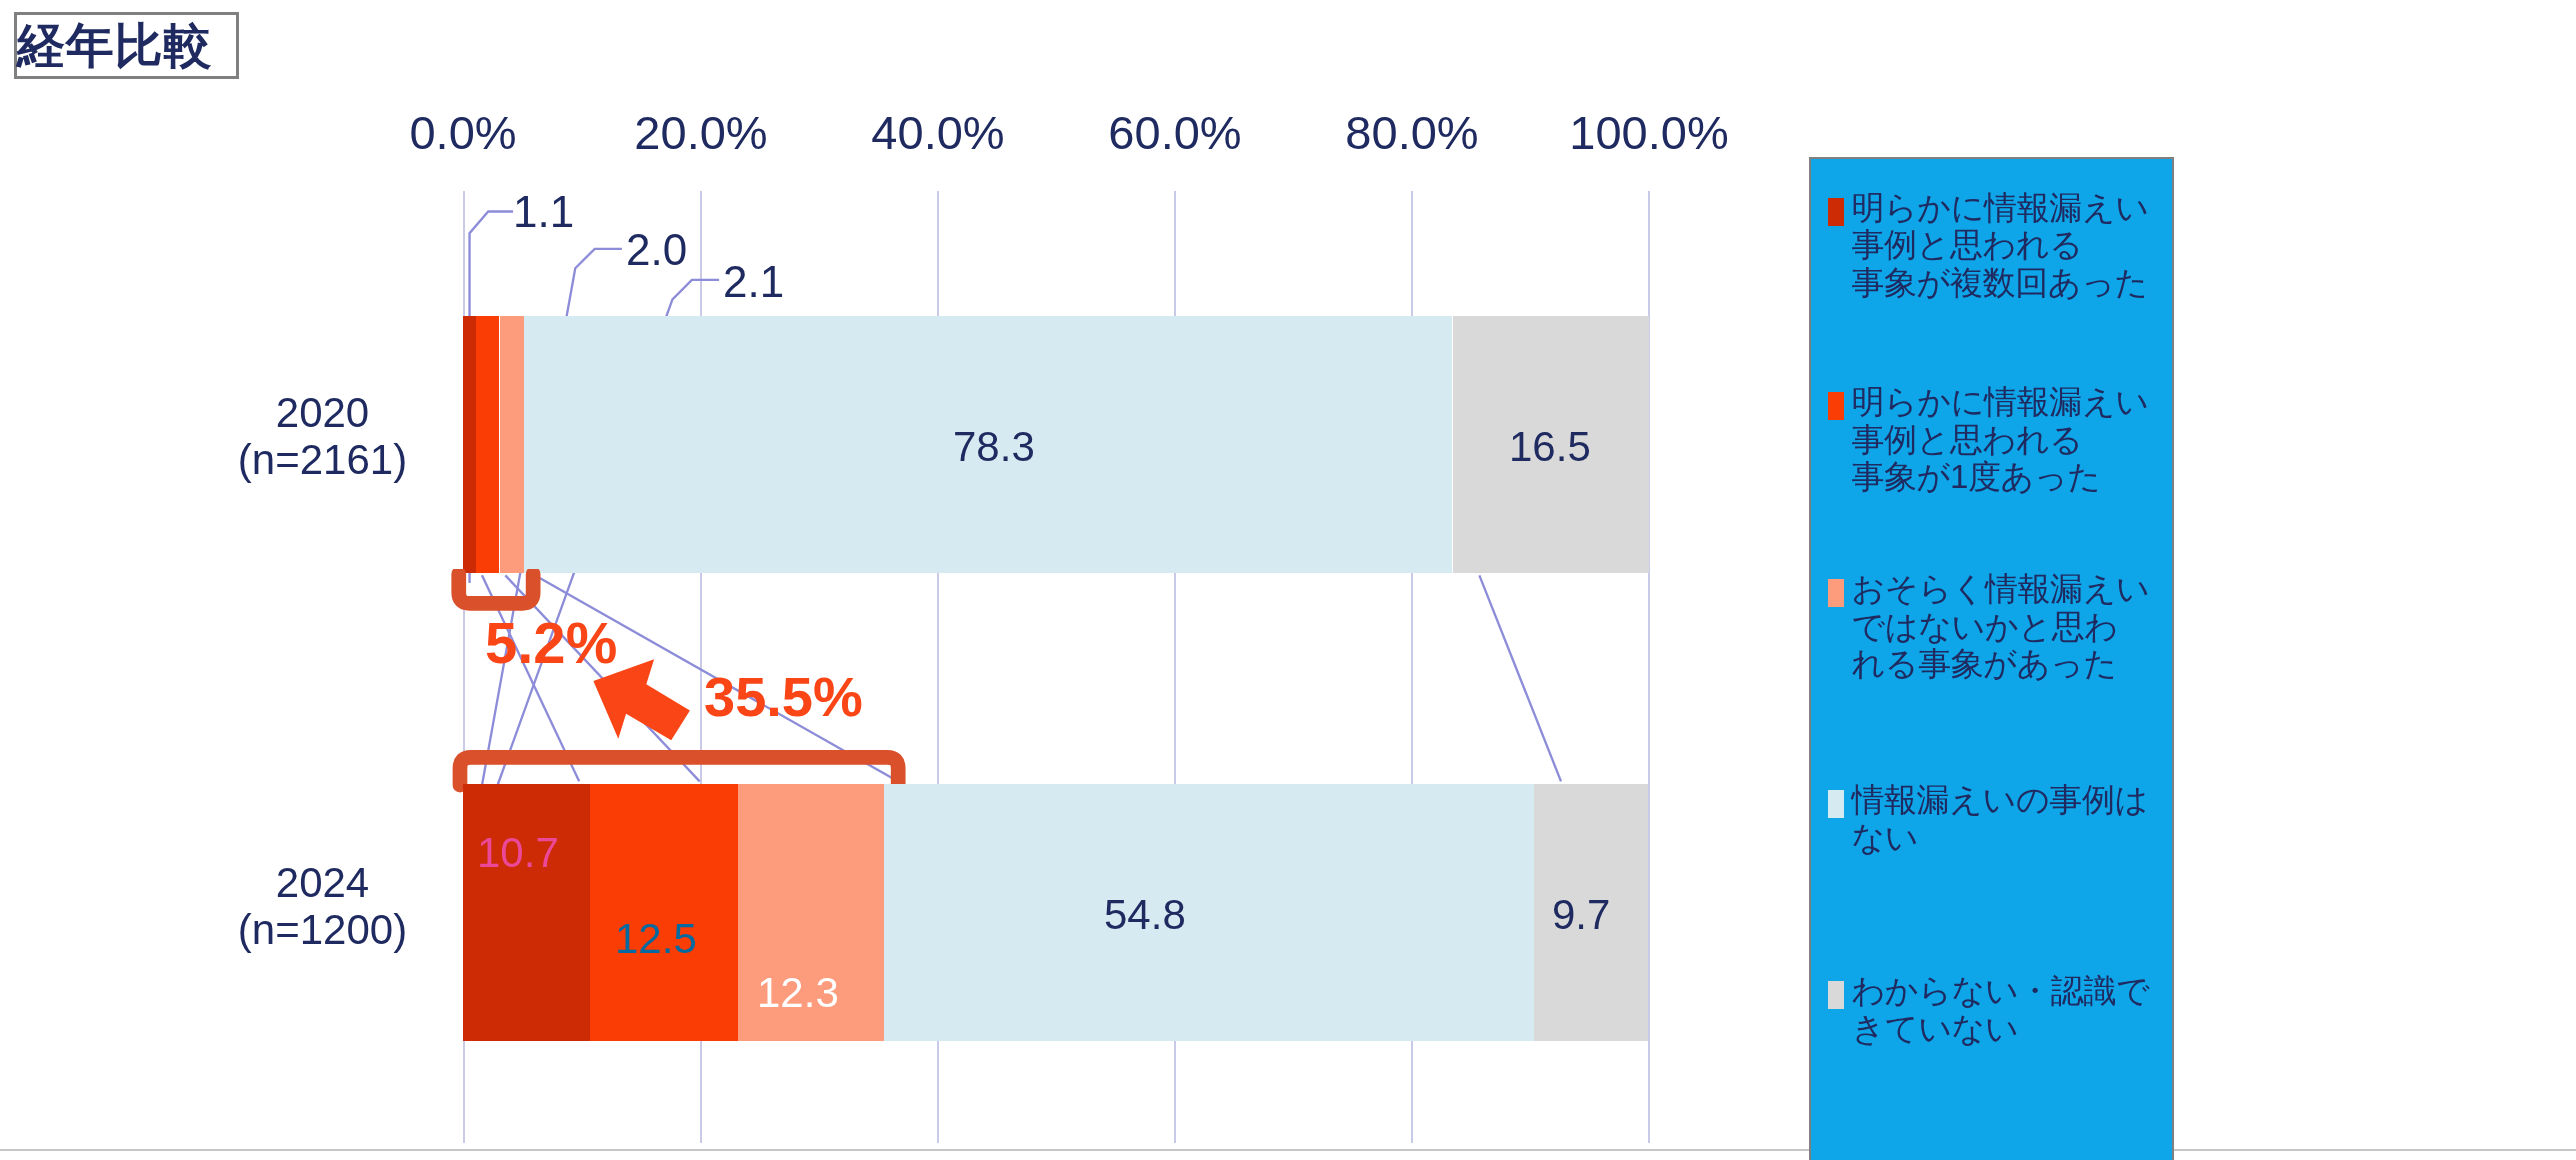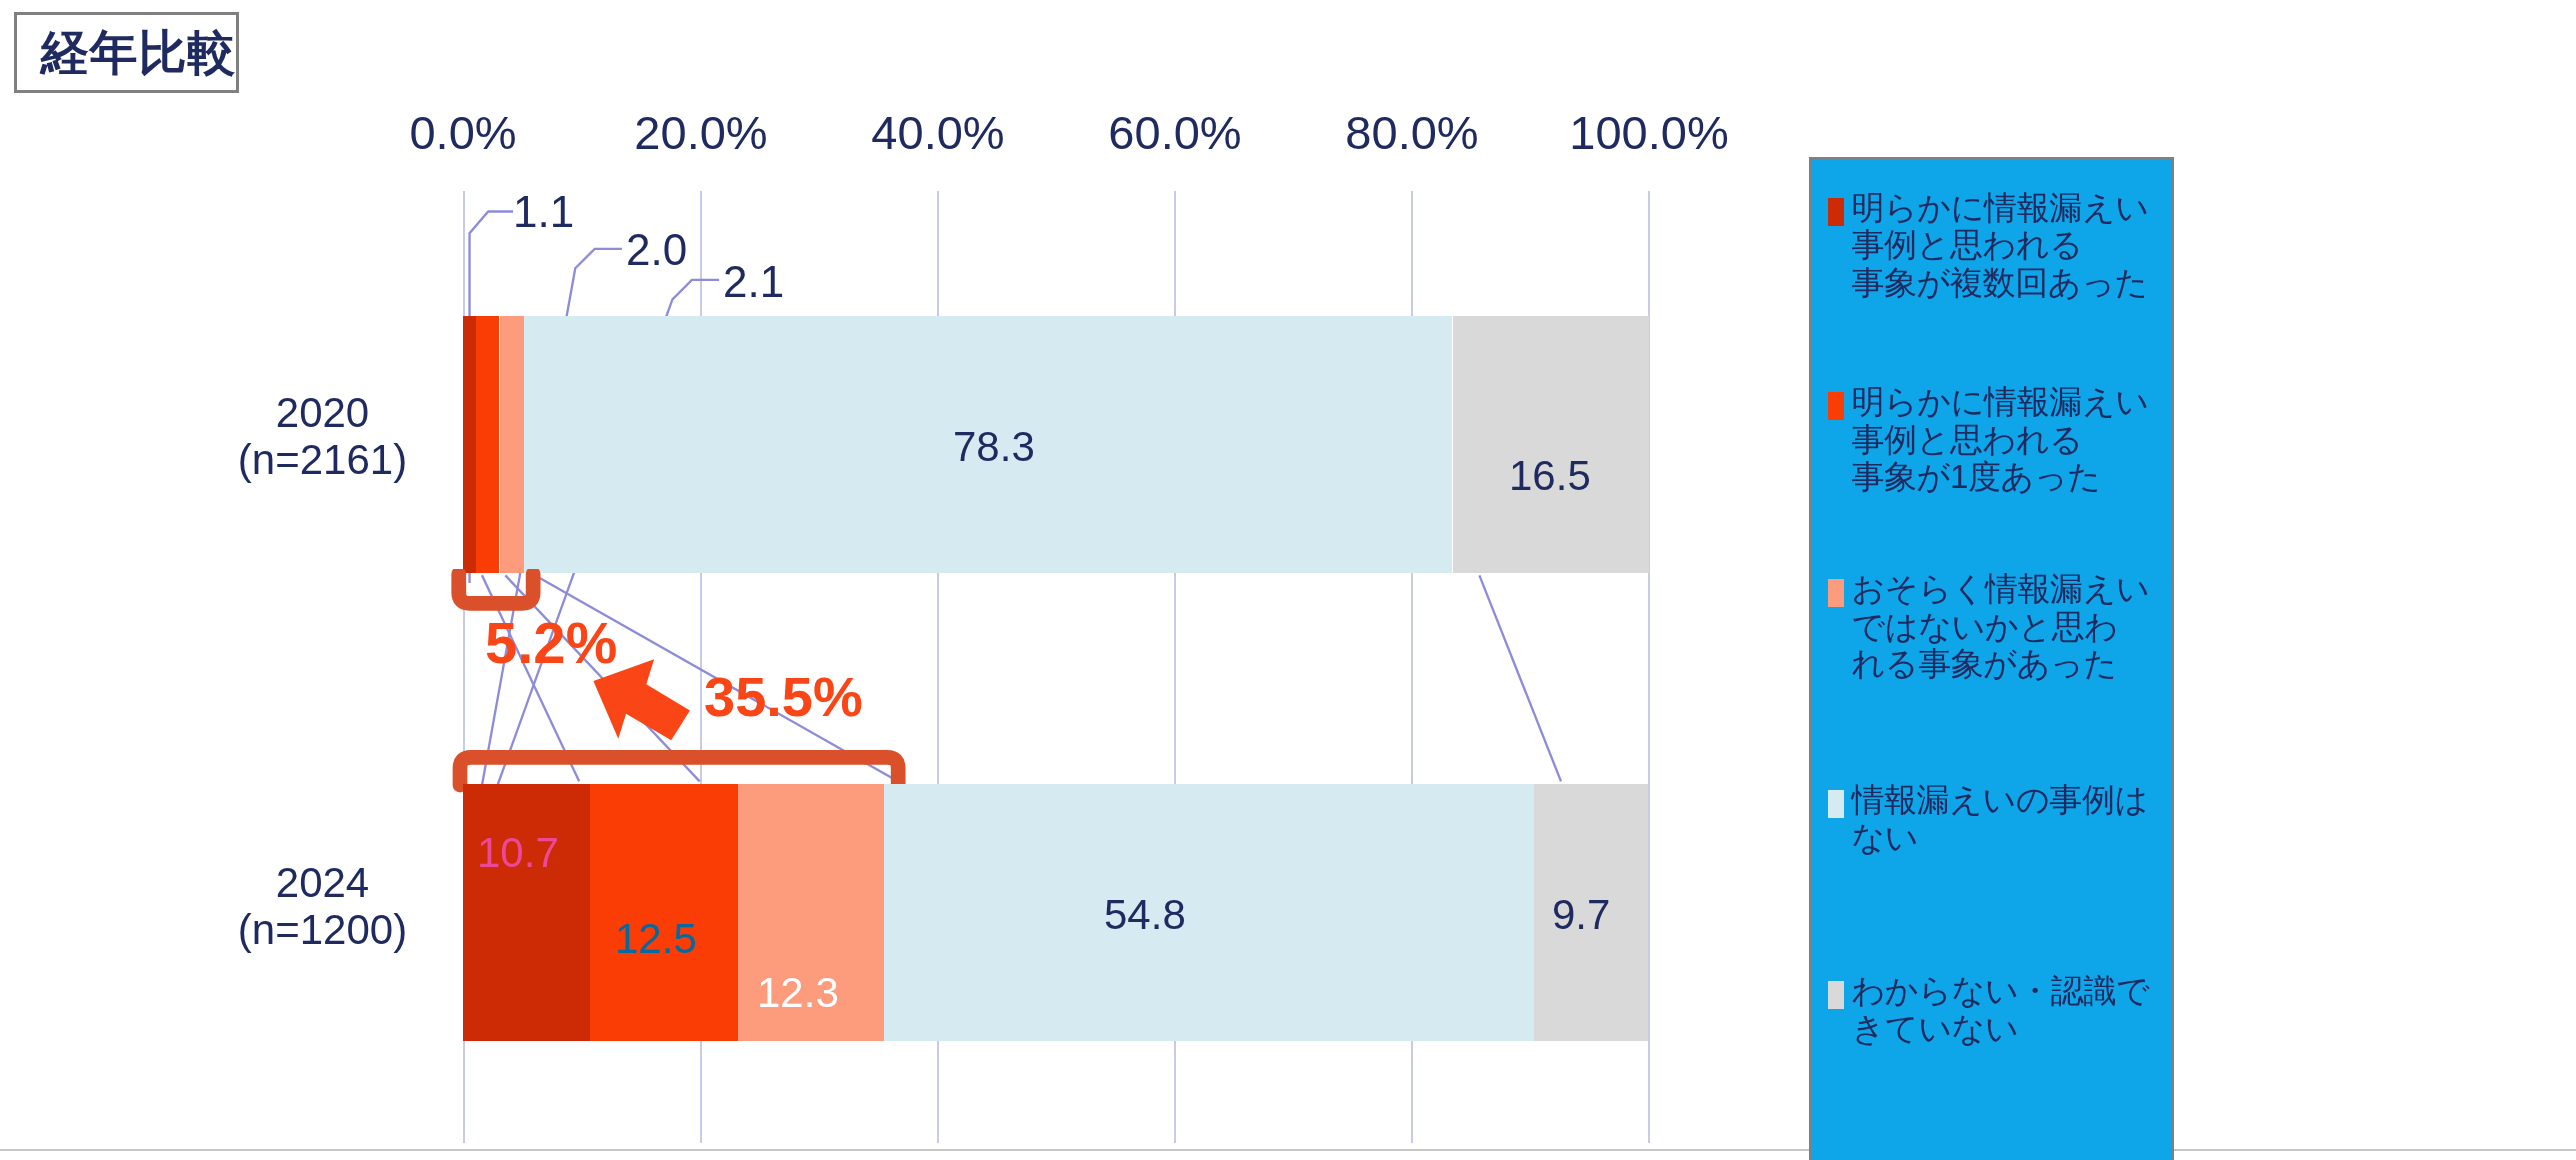--- a/index.html
+++ b/index.html
@@ -14,26 +14,26 @@
     font-family: "Liberation Sans", sans-serif;
     overflow: hidden;
   }
 
   
   #title-badge {
     position: absolute;
     left: 14px;
     top: 12.4px;
     width: 225px;
-    height: 81px;
+    height: 67px;
     border: 3.1px solid #808080;
     background: #ffffff;
     display: flex;
     align-items: center;
-    justify-content: flex-end;
+    justify-content: flex-start;
     box-sizing: border-box;
   }
   #title-badge .txt {
     font-size: 48px;
     font-weight: bold;
     color: #1F2B60;
     letter-spacing: 0.8px;
     line-height: 1;
   }
 
@@ -202,21 +202,21 @@
     <div>(n=2161)</div>
   </div>
 
   <div class="bar" style="left:463px;top:316px;width:1186px;">
     <div class="seg" style="left:0px;width:13.2px;background:#CC2B06;"></div>
     <div class="seg" style="left:13.2px;width:23px;background:#FA3C05;"></div>
     <div class="seg" style="left:37px;width:25px;background:#FC9C7C;"></div>
     <div class="seg" style="left:61px;width:928px;background:#D6EAF2;"></div>
     <div class="seg" style="left:990px;width:196px;background:#D9D9D9;"></div>
     <div class="seg-label" style="left:490px;top:107px;color:#1F2B60;">78.3</div>
-    <div class="seg-label" style="left:1046px;top:107px;color:#1F2B60;margin-top:29px;">16.5</div>
+    <div class="seg-label" style="left:1046px;top:107px;color:#1F2B60;">16.5</div>
   </div>
 
   <svg class="bracket" style="left:451px;top:569px;width:124px;height:47px;" viewBox="0 0 160 60" width="124" height="47">
     <path d="M10,6 L10,30 Q10,44 24,44 L92,44 Q106,44 106,30 L106,6" fill="none" stroke="#D9502A" stroke-width="19" stroke-linecap="round" stroke-linejoin="round"></path>
   </svg>
 
   <div class="delta-text" style="left:449px;top:614px;font-size:58px;margin-left:36px;">5.2%</div>
 
   <svg class="bracket" style="left:587px;top:653px;width:156px;height:109px;" viewBox="0 0 200 140" width="156" height="109">
     <path d="M8,36 L86,8 L76,40 L132,74 L108,112 L50,78 L40,110 Z" fill="#FA4616"></path>

